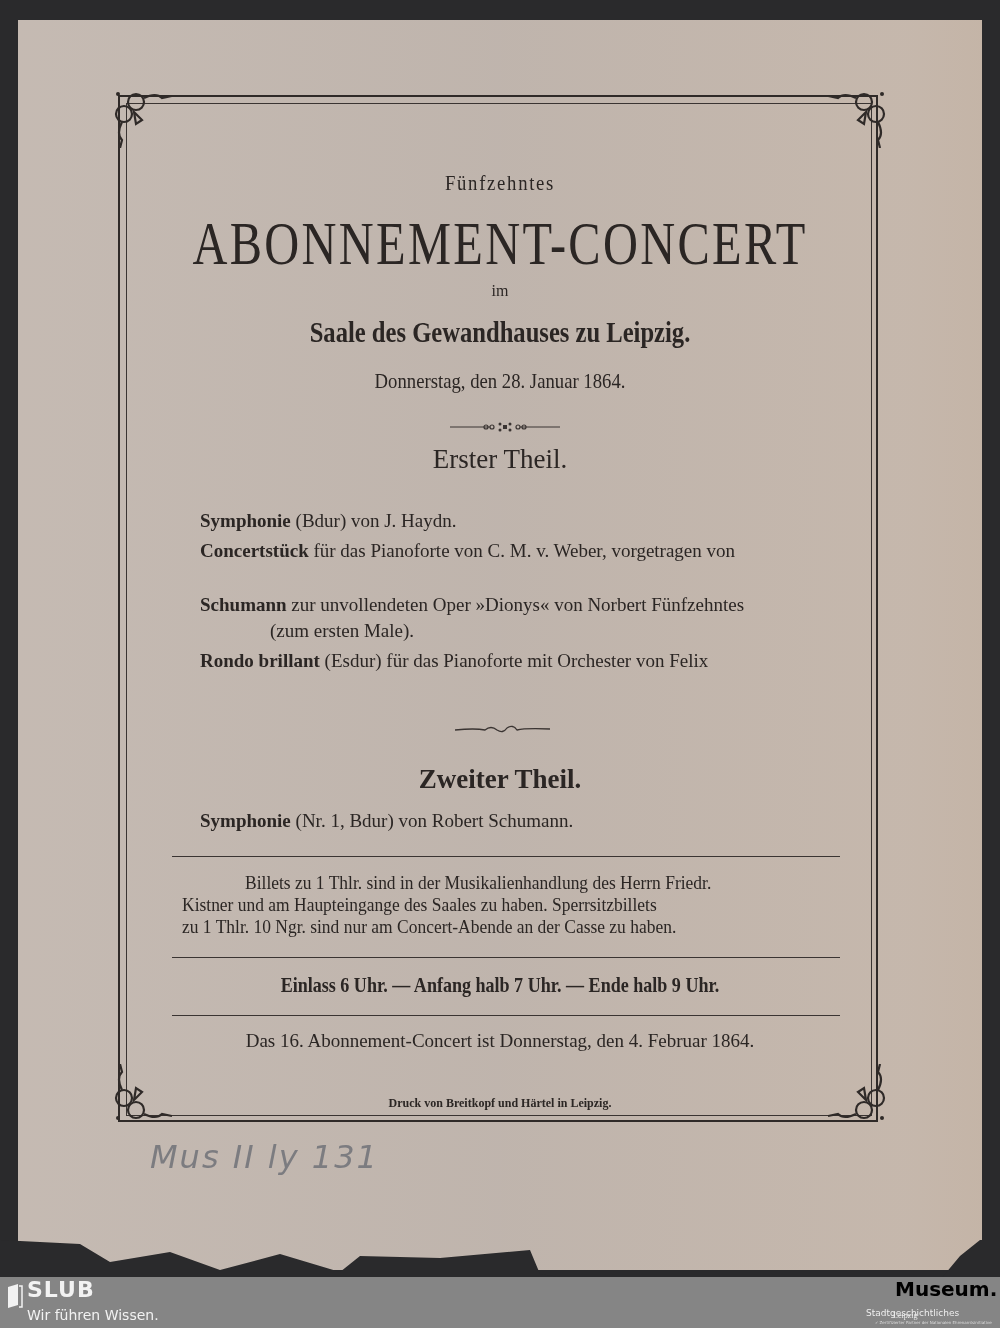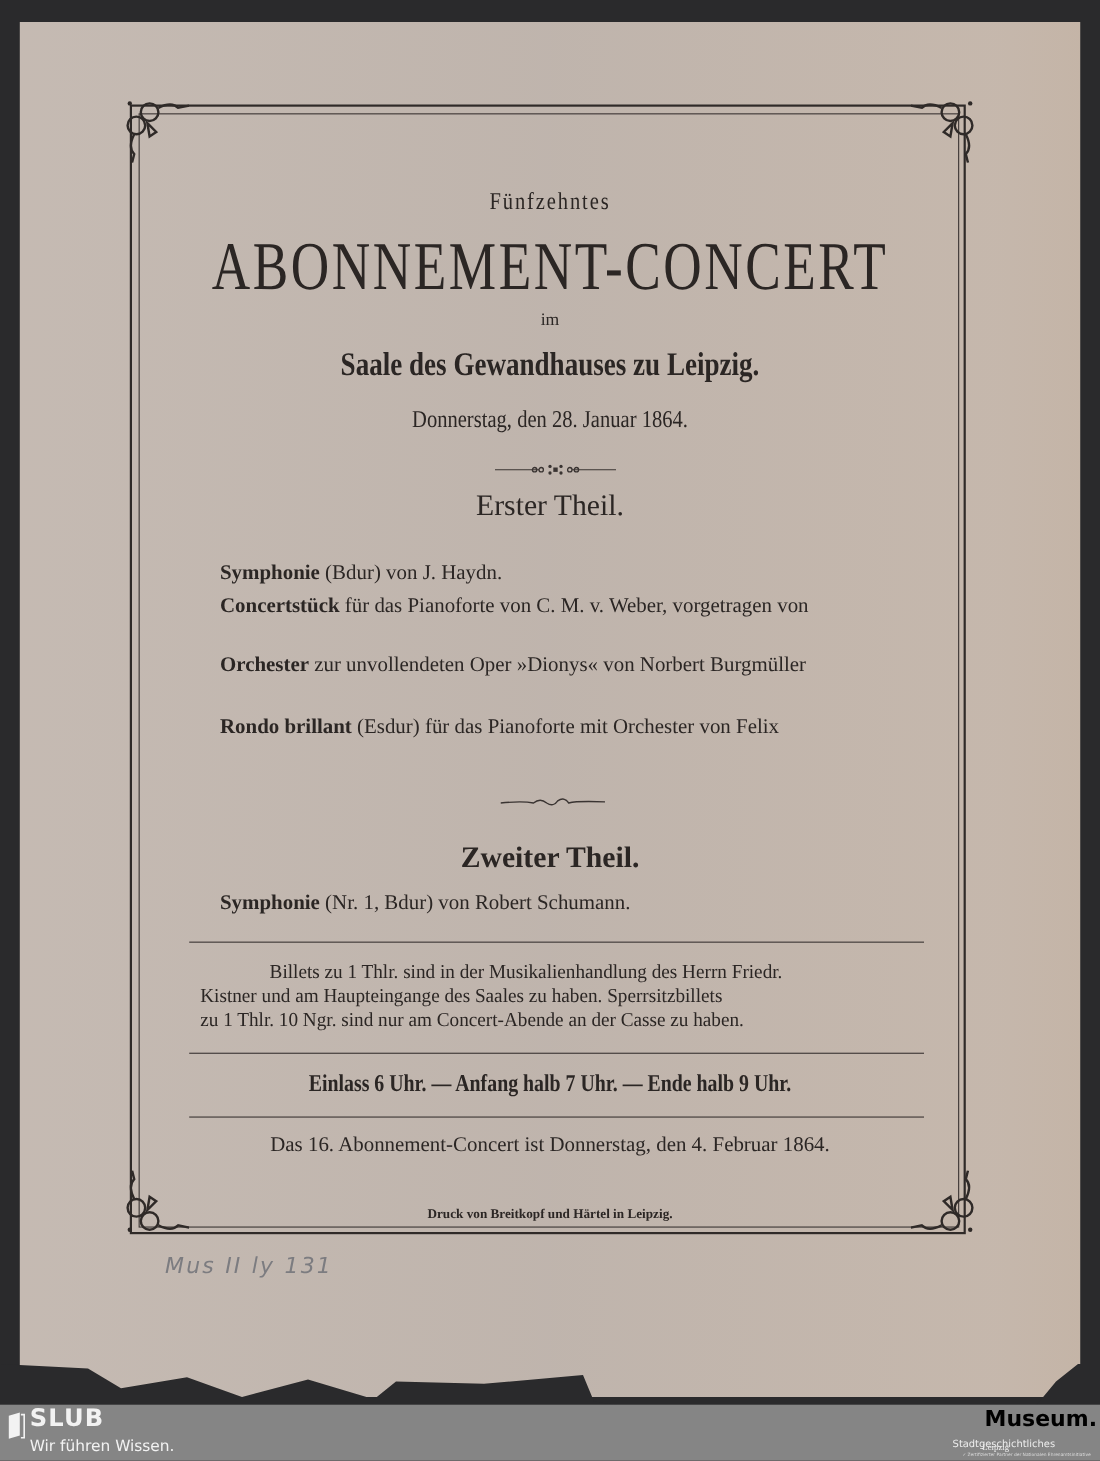--- a/index.html
+++ b/index.html
@@ -33,21 +33,21 @@
   .p3 { top:592px; }
   .p4 { top:648px; }
   .p5 { top:808px; }
   .rule { position:absolute; left:172px; width:668px; height:0; border-top:1.5px solid #3a3432; }
   .r1 { top:856px; } .r2 { top:957px; } .r3 { top:1015px; }
   .billets { position:absolute; left:172px; width:668px; top:872px; font-family:"Liberation Serif", serif; font-size:18px; line-height:22px; color:#2b2624; text-align:justify; transform:scaleX(0.97); }
   .billets .ind { padding-left:65px; }
   .t-einlass { top:972px; font-size:22px; font-weight:bold; transform:scaleX(0.82); font-family:"Liberation Serif", serif; }
   .t-next { top:1030px; font-size:19px; font-family:"Liberation Serif", serif; }
   .t-druck { top:1096px; font-size:12px; font-weight:bold; font-family:"Liberation Serif", serif; }
-  .hand { position:absolute; left:150px; top:1138px; font-family:"DejaVu Sans", sans-serif; font-size:20px; color:#7c7c80; font-style:italic; letter-spacing:2px; }
+  .hand { position:absolute; left:150px; top:1138px; font-family:"DejaVu Sans", sans-serif; font-size:32px; color:#7c7c80; font-style:italic; letter-spacing:2px; }
   .footer { position:absolute; left:0; top:1277px; width:1000px; height:51px; background:#858585; }
   .slub-icon { position:absolute; left:6px; top:6px; width:18px; height:26px; }
   .slub-name { position:absolute; left:27px; top:0; font-family:"DejaVu Sans", sans-serif; font-weight:bold; font-size:22px; color:#f2f2f2; letter-spacing:1px; }
   .slub-tag { position:absolute; left:27px; top:30px; font-family:"DejaVu Sans", sans-serif; font-size:14px; color:#f2f2f2; }
   .mus-top { position:absolute; left:866px; top:3px; font-family:"DejaVu Sans", sans-serif; font-size:9px; color:#eee;margin-top:28px; }
   .mus-name { position:absolute; left:895px; top:0; font-family:"DejaVu Sans", sans-serif; font-weight:bold; font-size:20px; color:#000000; }
   .mus-city { position:absolute; left:893px; top:34px; font-family:Liberation Serif, serif; font-size:8px; color:#eee; }
   .mus-cert { position:absolute; left:875px; top:43px; font-family:"DejaVu Sans", sans-serif; font-size:4px; color:#ddd; white-space:nowrap; }
 </style>
 </head>
@@ -126,21 +126,22 @@
 
 <div class="text section-title t-erster">Erster Theil.</div>
 
 <div class="prog p1">
   <b>Symphonie</b><span> (Bdur) von J. Haydn.</span>
 </div>
 <div class="prog p2">
   <b>Concertstück</b><span> für das Pianoforte von C. M. v. Weber, vorgetragen von</span>
 </div>
 <div class="prog p3">
-  <b>Orchester</b><span> zur unvollendeten Oper »Dionys« von Norbert Burgmüller</span>
+  <b>Schumann</b><span> zur unvollendeten Oper »Dionys« von Norbert Fünfzehntes</span>
+  <span class="cont">(zum ersten Male).</span>
 </div>
 <div class="prog p4">
   <b>Rondo brillant</b><span> (Esdur) für das Pianoforte mit Orchester von Felix</span>
 </div>
 
 <svg class="orn2" viewBox="0 0 95 14">
   <path d="M0 8 Q20 6 30 8 Q36 3 42 8 Q48 12 52 6 Q58 2 62 8 Q70 6 95 7" fill="none" stroke="#3a3432" stroke-width="1.3"></path>
 </svg>
 
 <div class="text section-title t-zweiter">Zweiter Theil.</div>

